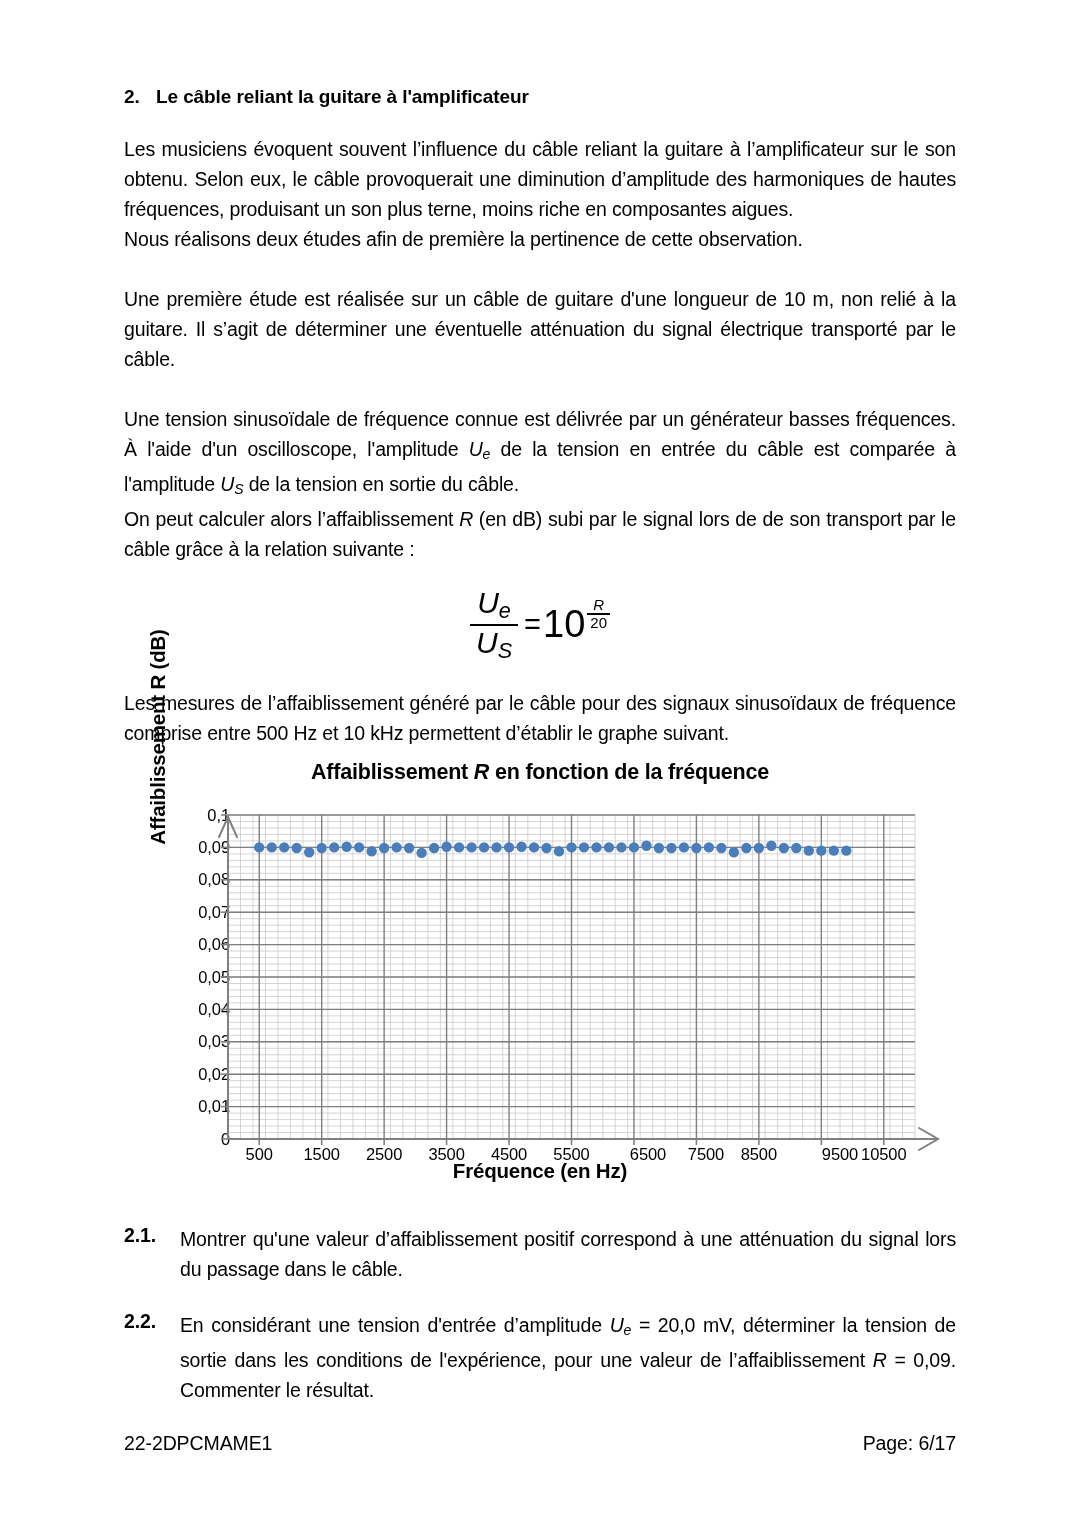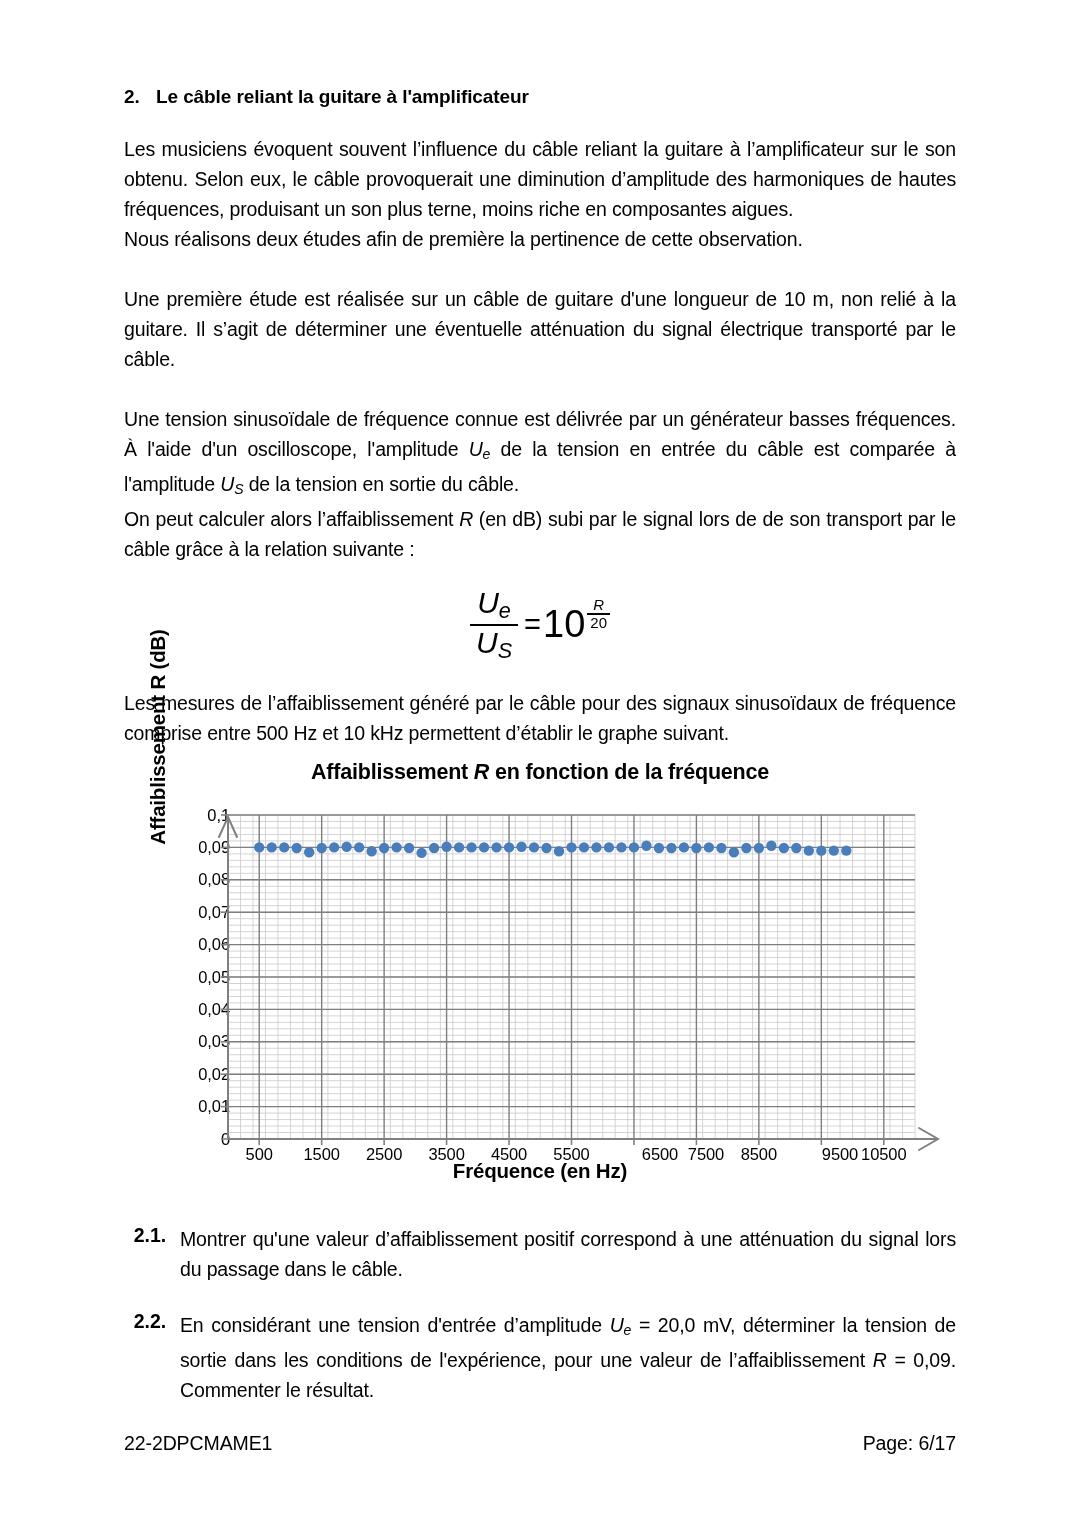--- a/index.html
+++ b/index.html
@@ -157,21 +157,20 @@
   .questions { margin-top: 16px; }
   .q {
     display: flex;
     gap: 14px;
     margin-bottom: 26px;
   }
   .q .qnum {
     font-size: 19.5px;
     font-weight: bold;
     min-width: 42px;
-    text-align: right;
     letter-spacing: -0.1px;
   }
   .q .qtext {
     font-size: 19.5px;
     line-height: 30px;
     text-align: justify;
     letter-spacing: -0.15px;
     flex: 1;
   }
 
@@ -466,21 +465,21 @@
               <circle cx="722.3000000000001" cy="51.64000000000004" r="5.2"></circle>
             </g>
           </svg>
         <div class="xticks" id="xticks" style="top:346px">
             <div class="xtick" style="left: 135.227px;">500</div>
             <div class="xtick" style="left: 197.682px;">1500</div>
             <div class="xtick" style="left: 260.136px;">2500</div>
             <div class="xtick" style="left: 322.591px;">3500</div>
             <div class="xtick" style="left: 385.045px;">4500</div>
             <div class="xtick" style="left: 447.5px;">5500</div>
-            <div class="xtick" style="left: 536px;">6500</div>
+            <div class="xtick" style="left: 524px;">6500</div>
             <div class="xtick" style="left: 582px; text-align: center;">7500</div>
             <div class="xtick" style="left: 634.864px;">8500</div>
             <div class="xtick" style="left: 716px;">9500</div>
             <div class="xtick" style="left: 759.773px;">10500</div>
           </div>
         <div class="xlabel">Fréquence (en Hz)</div>
       </div>
     </div>
 
     <div class="questions">

